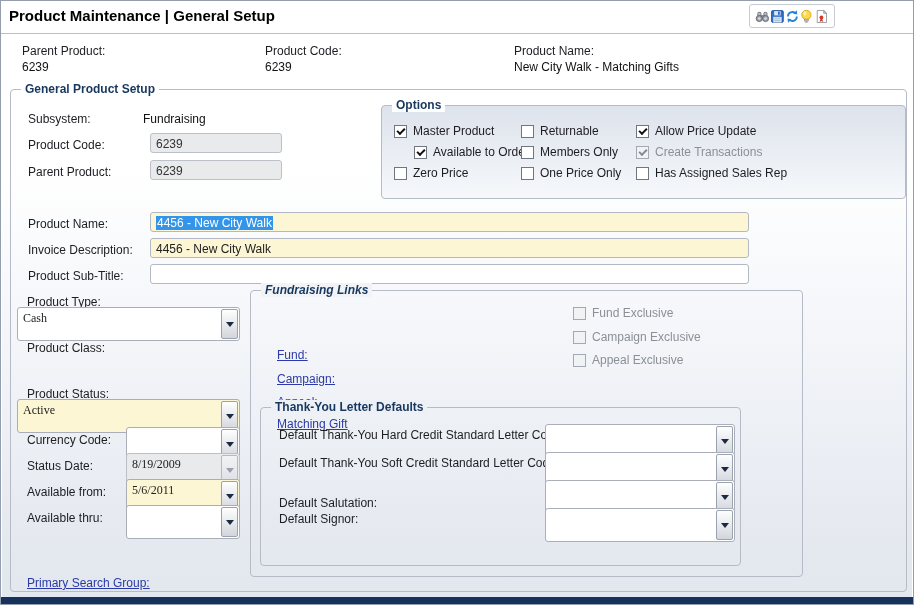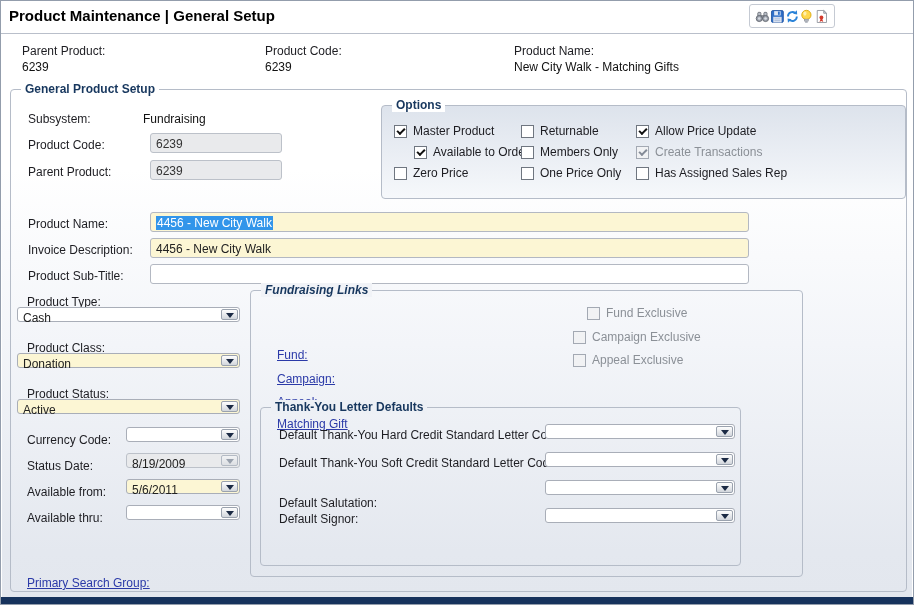--- a/index.html
+++ b/index.html
@@ -25,21 +25,21 @@
   .legend{position:absolute;top:-8px;left:10px;padding:0 4px;font-weight:bold;color:#17375e;white-space:nowrap;background:#fff;}
   .legend.on-grad1{background:#f1f3f7;font-style:italic;}
   .legend.on-grad2{background:#edf0f5;}
 
   .inp{position:absolute;height:20px;box-sizing:border-box;border:1px solid #b3b8c2;border-radius:3px;background:#fff;
     padding:3px 5px 0 5px;color:#222;white-space:nowrap;overflow:hidden;}
   .inp.yellow{background:#fcf6d4;}
   .inp.disabled{background:#e9eaec;border-color:#bcc1c9;color:#333;}
   .sel{background:#3295ea;color:#fff;padding:0 1px;}
 
-  .dd{position:absolute;height:15px;box-sizing:border-box;border:1px solid #a9aeb8;border-radius:3px;background:#fff;cursor:pointer;}
+  .dd{position:absolute;height:34px;box-sizing:border-box;border:1px solid #a9aeb8;border-radius:3px;background:#fff;cursor:pointer;font-family:Liberation Serif, serif;}
   .dd .txt{position:absolute;left:5px;top:3px;white-space:nowrap;color:#222;}
   .dd .btn{position:absolute;top:1px;right:1px;bottom:1px;width:17px;border:1px solid #9aa2ae;border-radius:2px;
     background:linear-gradient(180deg,#fefefe,#d2d6dc);box-sizing:border-box;}
   .dd .arrow{position:absolute;left:50%;top:50%;margin:-2px 0 0 -4px;width:0;height:0;
     border-left:4px solid transparent;border-right:4px solid transparent;border-top:5px solid #1b2a44;}
   .dd.yellow{background:#fcf6d4;}
   .dd.disabled{background:#e9eaec;border-color:#bcc1c9;}
   .dd.disabled .btn{background:linear-gradient(180deg,#f2f3f5,#dcdfe3);border-color:#b3bac4;}
   .dd.disabled .arrow{border-top-color:#99a1ad;}
 
@@ -184,26 +184,20 @@
 
       <div class="lbl" style="left:16px;top:205px;">Product Type:</div>
       <div class="dd" style="left:6px;top:217px;width:223px;">
         <span class="txt">Cash</span>
         <span class="btn">
             <span class="arrow"></span>
           </span>
       </div>
 
       <div class="lbl" style="left:16px;top:251px;">Product Class:</div>
-      <div class="dd yellow" style="left:6px;top:263px;width:223px;">
-        <span class="txt">Donation</span>
-        <span class="btn">
-            <span class="arrow"></span>
-          </span>
-      </div>
 
       <div class="lbl" style="left:16px;top:297px;">Product Status:</div>
       <div class="dd yellow" style="left:6px;top:309px;width:223px;">
         <span class="txt">Active</span>
         <span class="btn">
             <span class="arrow"></span>
           </span>
       </div>
 
       <div class="lbl" style="left:16px;top:343px;">Currency Code:</div>
@@ -241,21 +235,21 @@
       <div class="link" style="left:16px;top:446px;">Primary Search Group:</div>
 
       <div class="group" style="left:239px;top:200px;width:553px;height:287px;">
         <div class="legend on-grad1">Fundraising Links</div>
 
         <div class="link" style="left:26px;top:17px;">Fund:</div>
         <div class="link" style="left:26px;top:41px;">Campaign:</div>
         <div class="link" style="left:26px;top:64px;">Appeal:</div>
         <div class="link" style="left:26px;top:86px;">Matching Gift</div>
 
-        <label class="cb-row disabled" style="left:336px;top:15px;">
+        <label class="cb-row disabled" style="left:322px;top:15px;">
           <span class="cb"></span>
           <span class="cb-label">Fund Exclusive</span>
         </label>
         <label class="cb-row disabled" style="left:322px;top:39px;">
           <span class="cb"></span>
           <span class="cb-label">Campaign Exclusive</span>
         </label>
         <label class="cb-row disabled" style="left:322px;top:62px;">
           <span class="cb"></span>
           <span class="cb-label">Appeal Exclusive</span>

